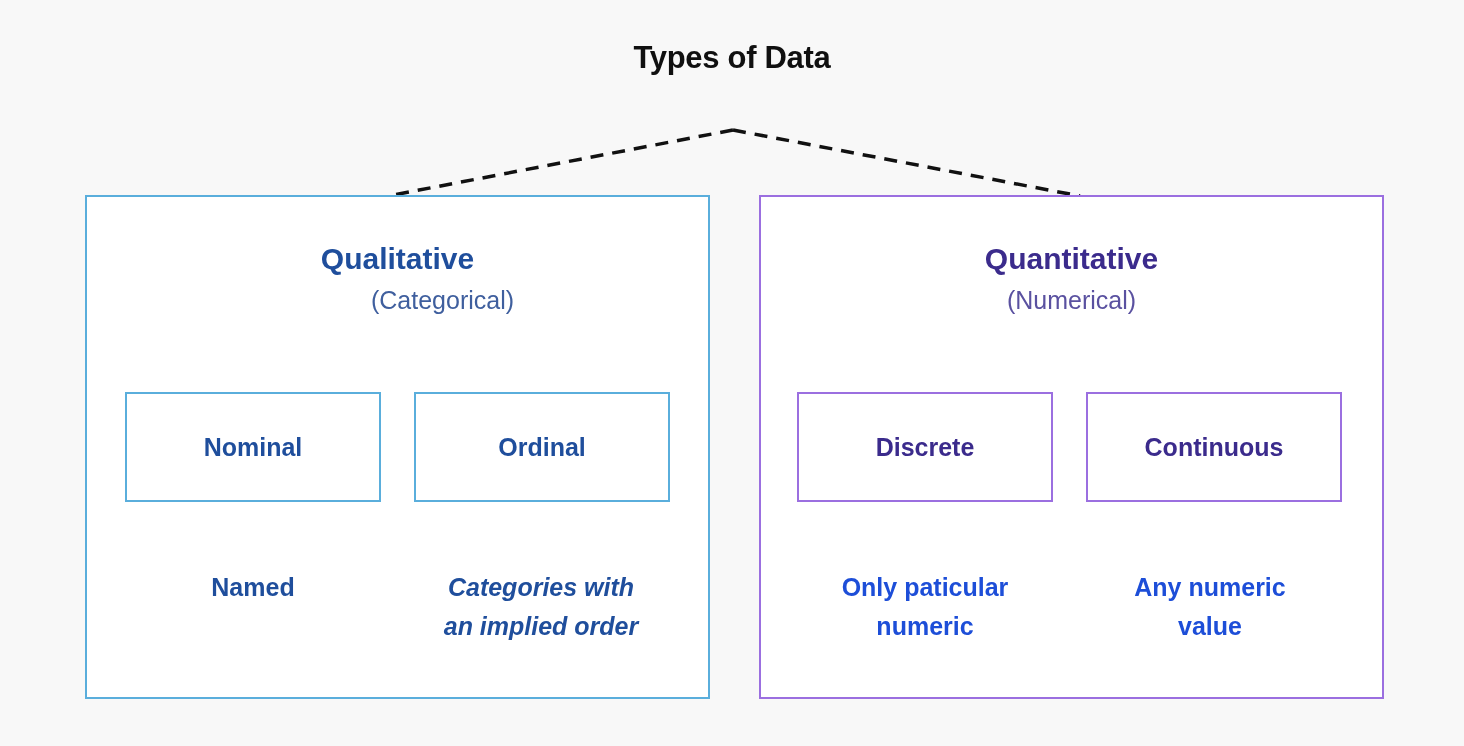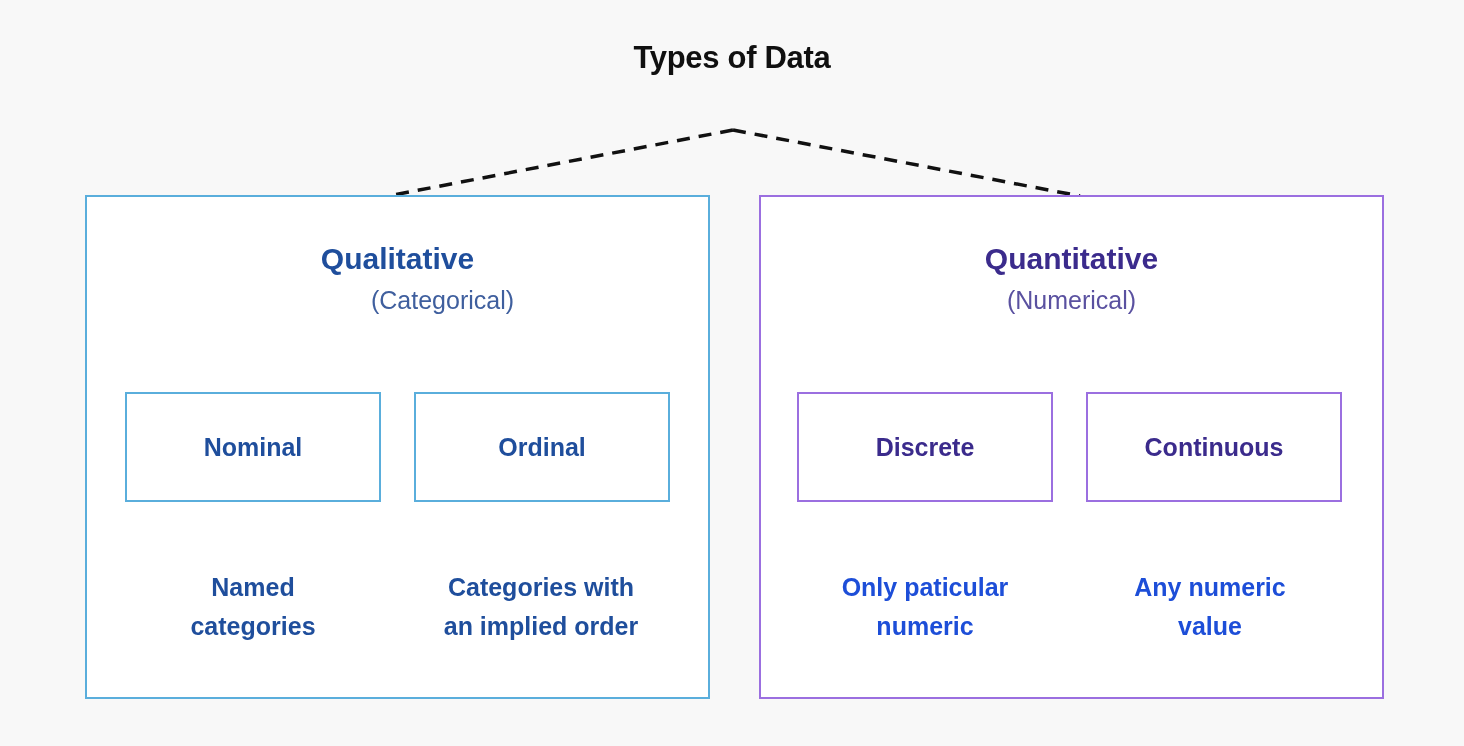--- a/index.html
+++ b/index.html
@@ -118,21 +118,21 @@
     top: 568px;
     width: 280px;
     text-align: center;
     font-size: 25px;
     font-weight: bold;
     line-height: 1.55;
   }
   .type-desc.blue { color: #1f4e9c; }
   .type-desc.purple { color: #1d4ed8; }
   .desc-nominal    { left: 113px; }
-  .desc-ordinal    { left: 401px; }
+  .desc-ordinal    { left: 401px; font-style: italic; }
   .desc-discrete   { left: 785px; }
   .desc-continuous { left: 1070px; }
 </style>
 </head>
 <body>
 
 <div id="canvas">
 
   <svg id="edges" viewBox="0 0 1464 746" xmlns="http://www.w3.org/2000/svg">
 
@@ -165,21 +165,20 @@
 
   <div class="type-box blue box-nominal">
     <span>Nominal</span>
   </div>
   <div class="type-box blue box-ordinal">
     <span>Ordinal</span>
   </div>
 
   <div class="type-desc blue desc-nominal">
     <div>Named</div>
-    <div>categories</div>
   </div>
   <div class="type-desc blue desc-ordinal">
     <div>Categories with</div>
     <div>an implied order</div>
   </div>
 
   <div class="branch-panel panel-quantitative">
     <div class="panel-heading">Quantitative</div>
     <div class="panel-subheading">(Numerical)</div>
   </div>

